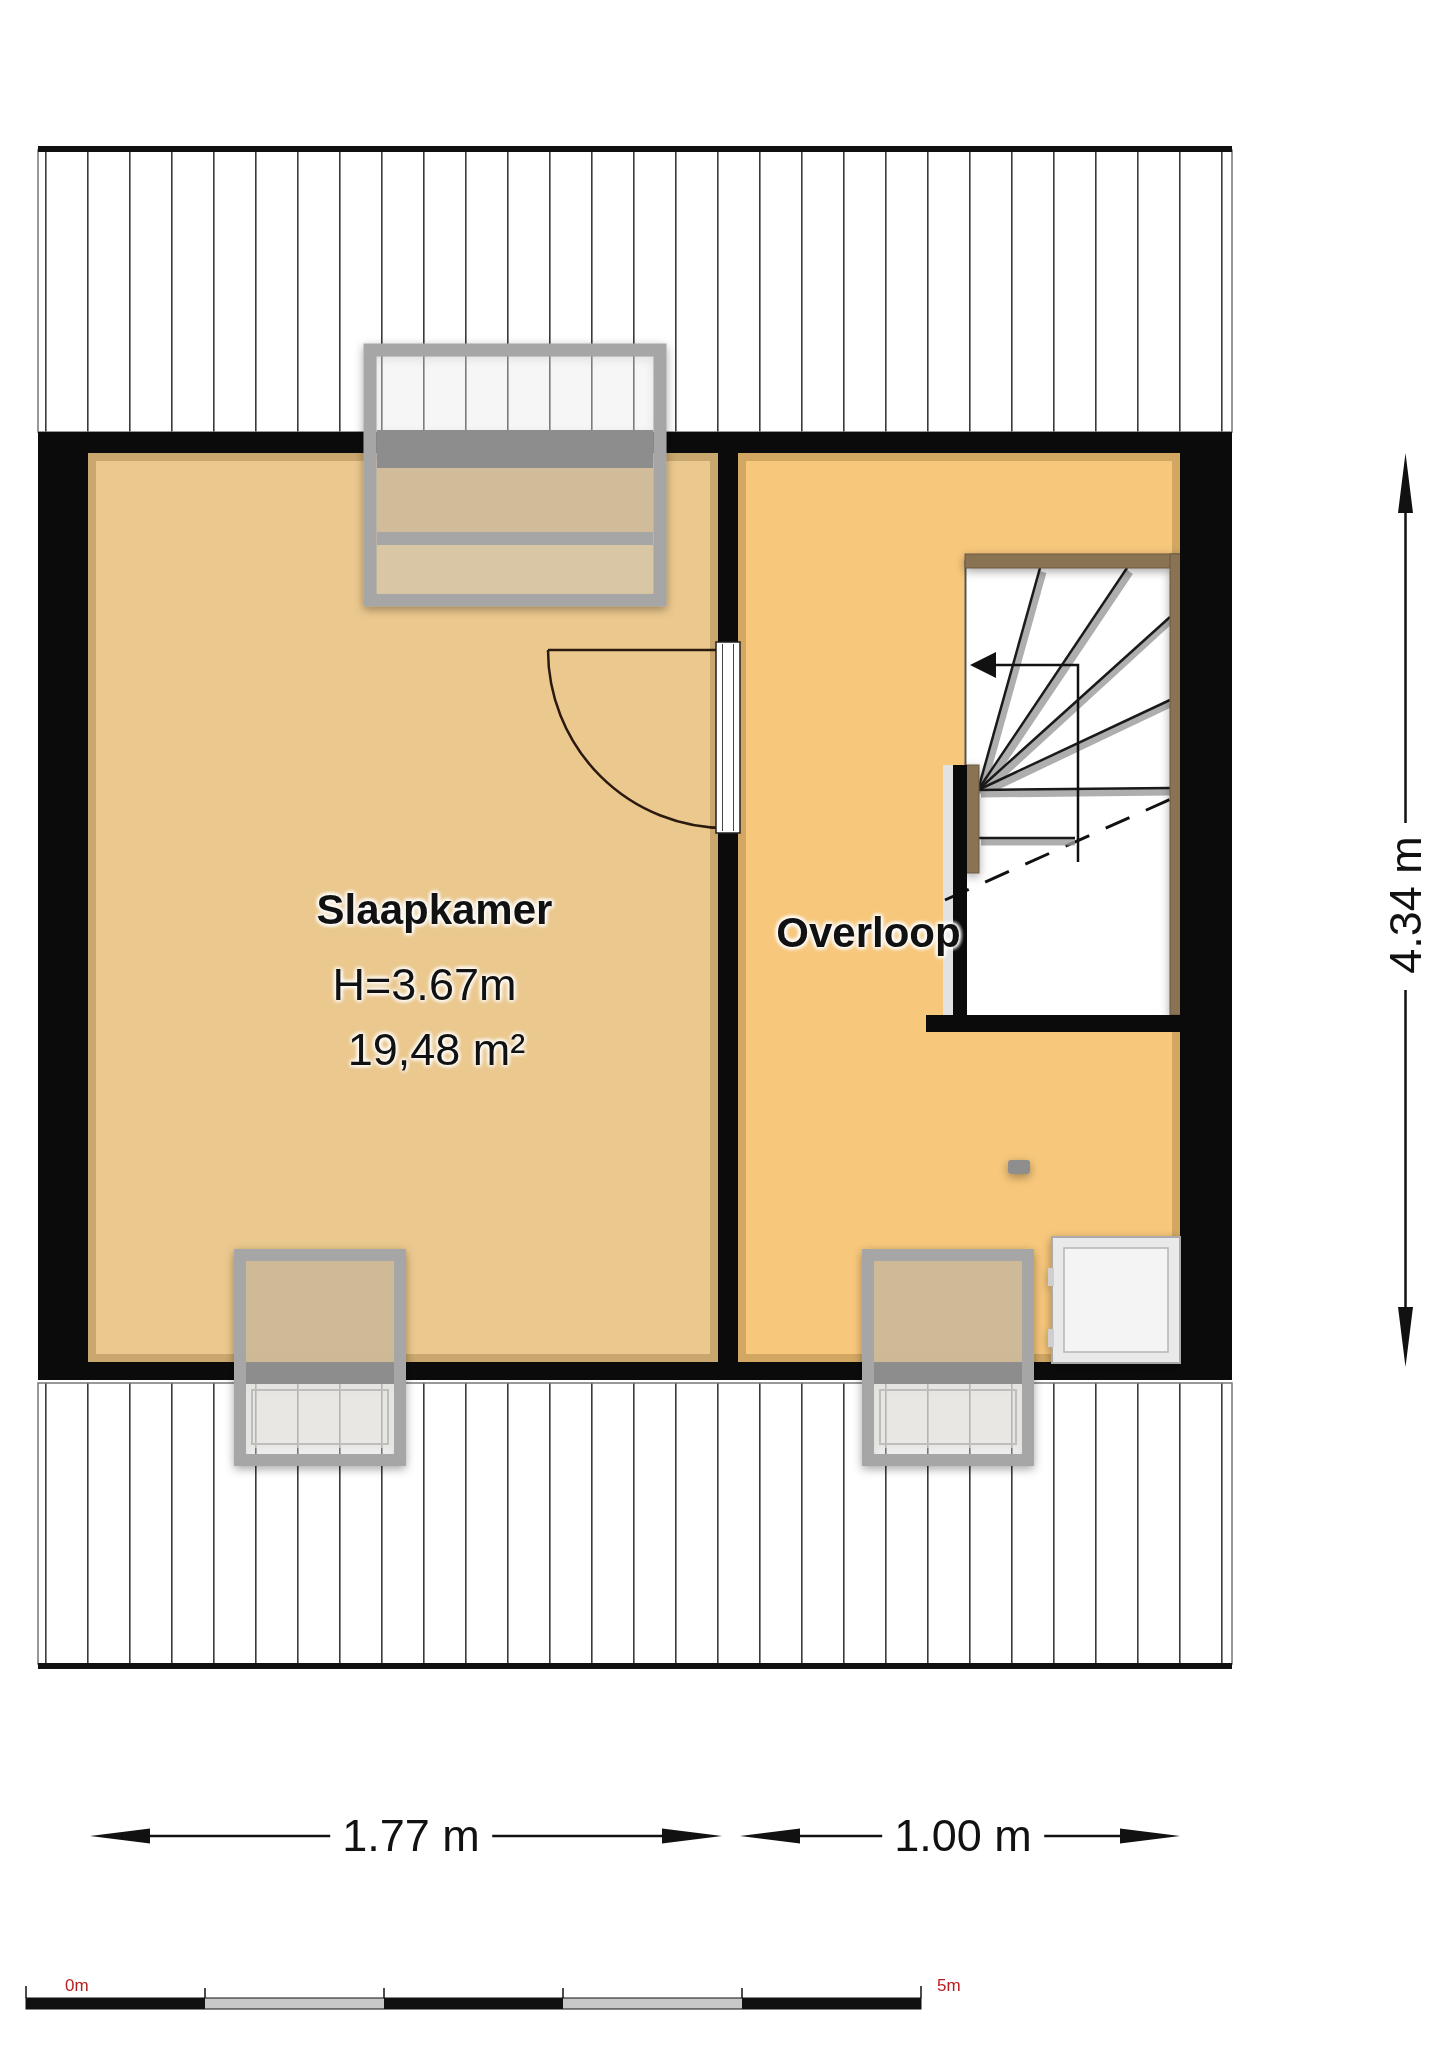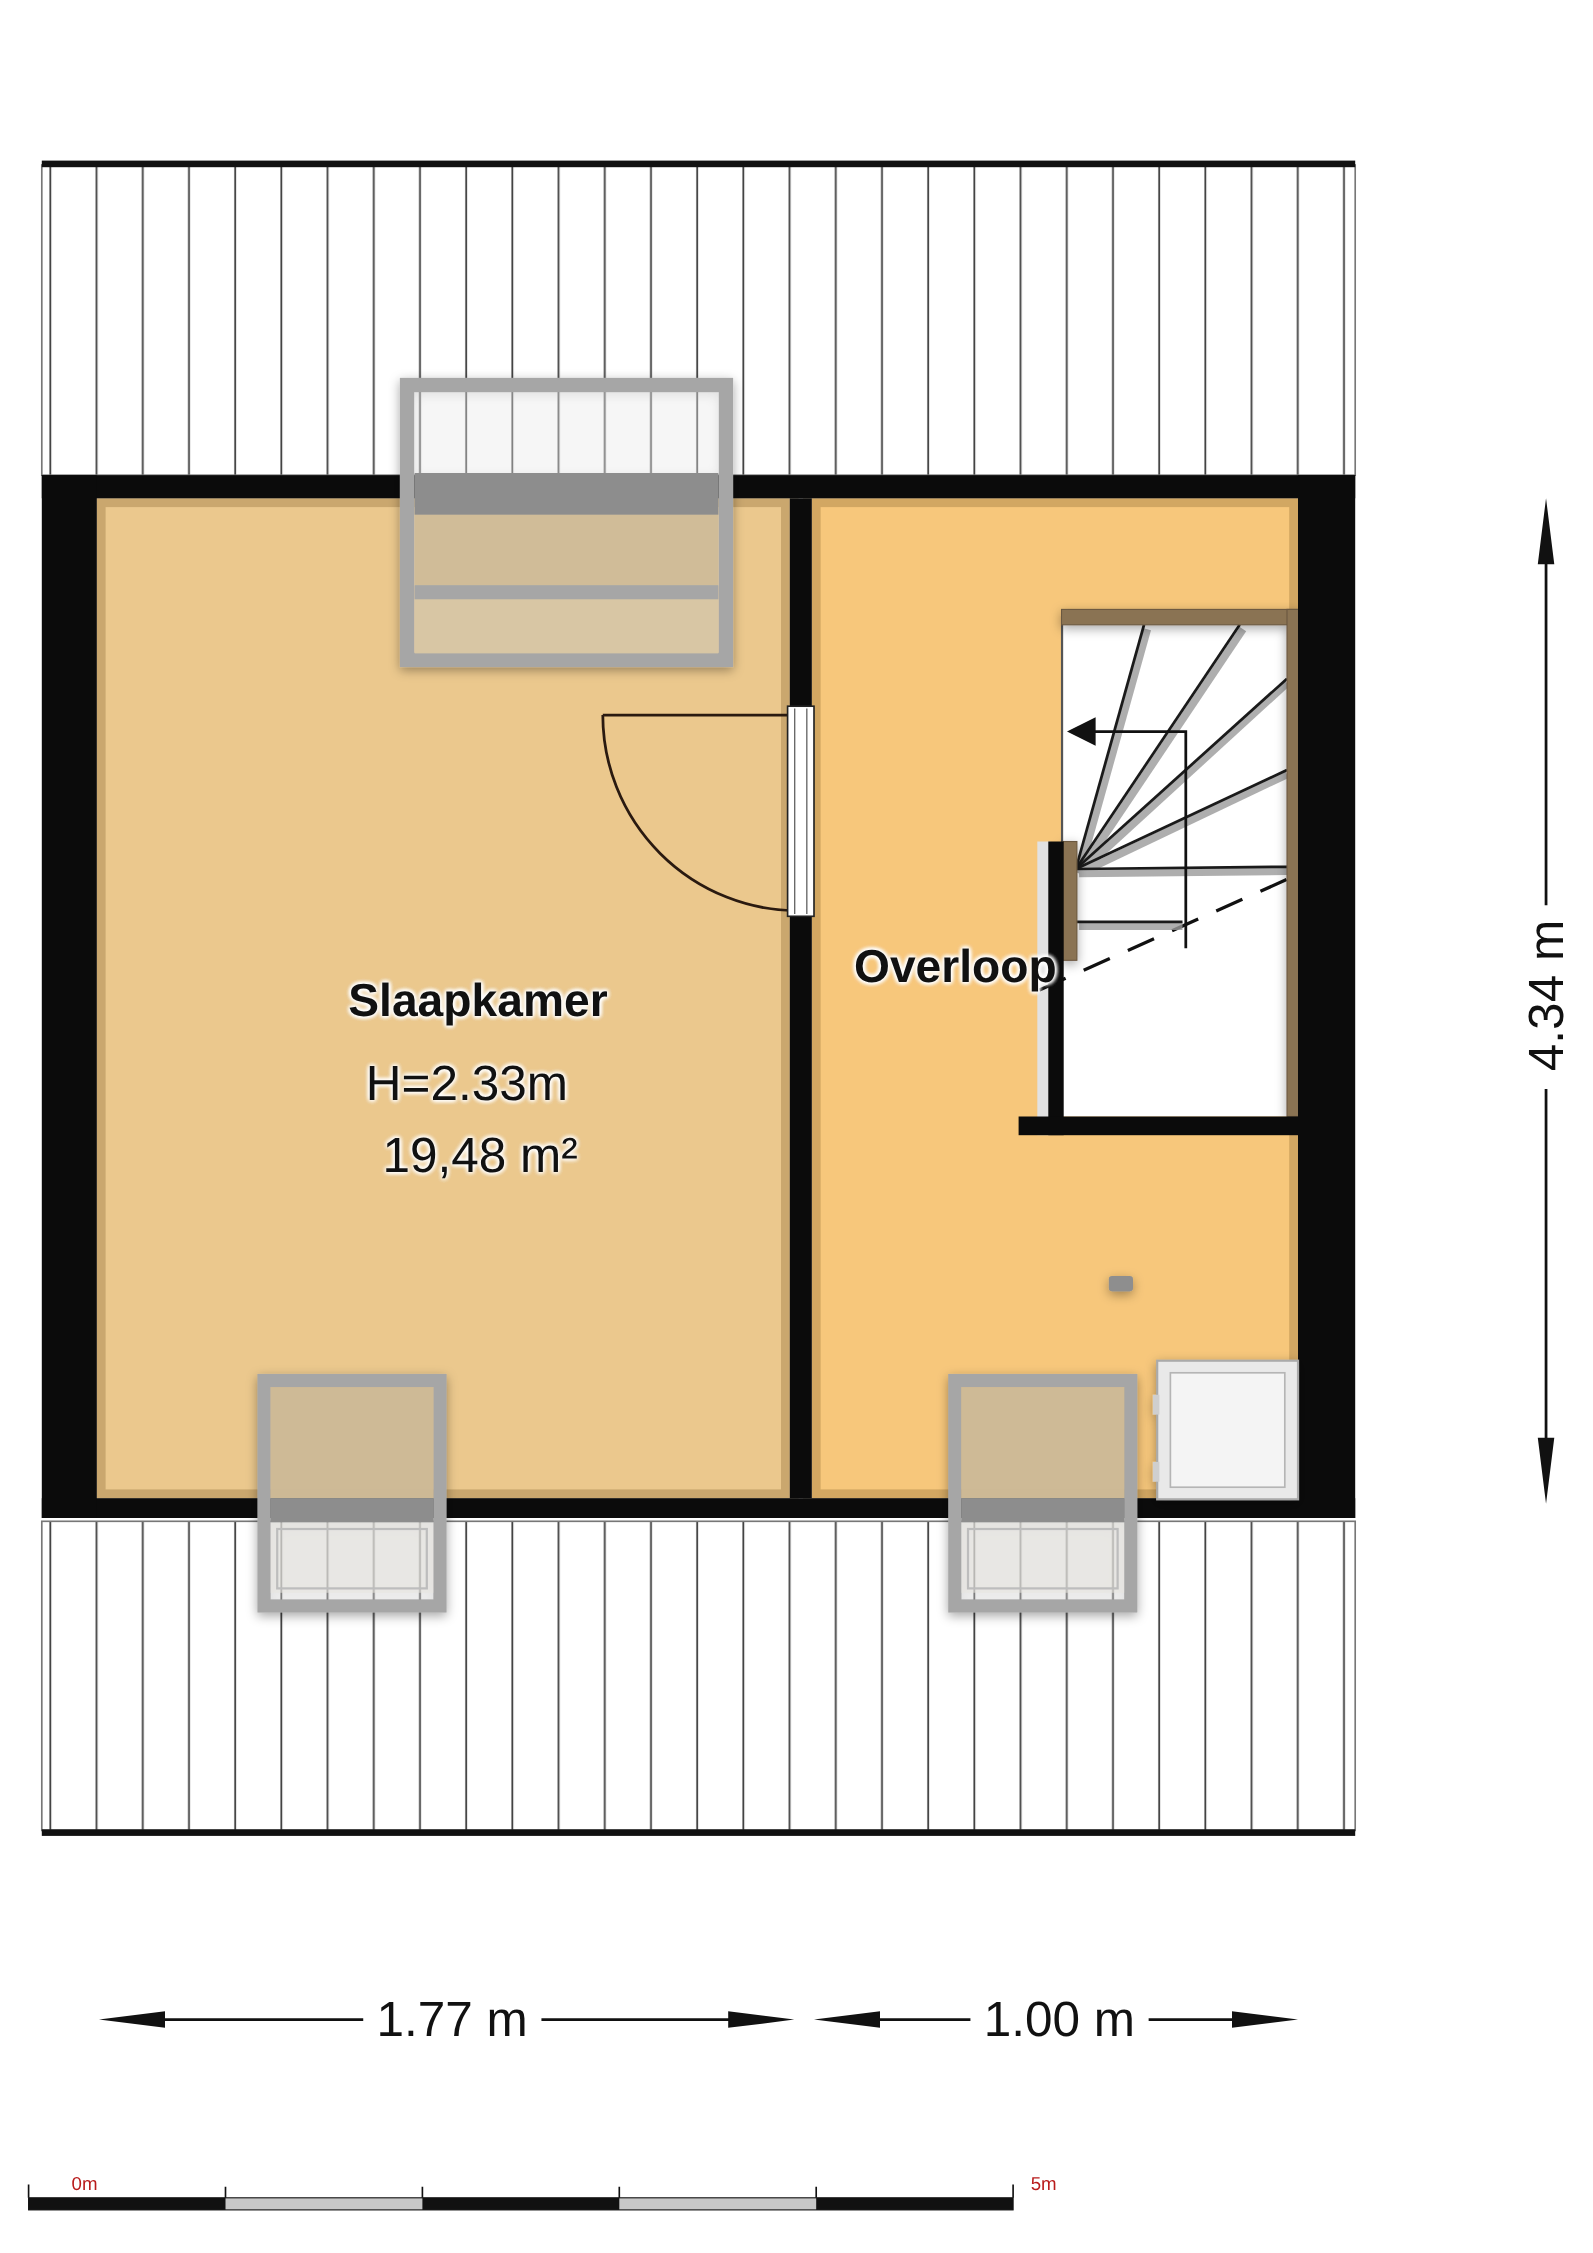--- a/index.html
+++ b/index.html
@@ -175,24 +175,24 @@
       <line x1="205" y1="1988" x2="205" y2="1998"></line>
       <line x1="384" y1="1988" x2="384" y2="1998"></line>
       <line x1="563" y1="1988" x2="563" y2="1998"></line>
       <line x1="742" y1="1988" x2="742" y2="1998"></line>
       <line x1="921" y1="1986" x2="921" y2="1998"></line>
     </g>
   </g>
 </svg>
 
 <div class="lbl room-name" style="left:415px; top:910px;">Slaapkamer</div>
-<div class="lbl room-metric" style="left:405px; top:985px;">H=2.33m</div>
+<div class="lbl room-metric" style="left:405px; top:985px;">H=3.67m</div>
 <div class="lbl room-metric" style="left:417px; top:1050px;">19,48 m²</div>
 
-<div class="lbl room-name" style="left:849px; top:879px;">Overloop</div>
+<div class="lbl room-name" style="left:849px; top:933px;">Overloop</div>
 
 <div class="lbl dim-text" style="left:411px; top:1836px;">1.77 m</div>
 <div class="lbl dim-text" style="left:963px; top:1836px;">1.00 m</div>
 <div class="lbl dim-text dim-text-v" style="left:1406px; top:905px;">4.34 m</div>
 
 <div class="lbl scale-lbl" style="left:26px;  top:1976px; transform:none;">0m</div>
 <div class="lbl scale-lbl" style="left:898px; top:1976px; transform:none;">5m</div>
 
 </div>
 

